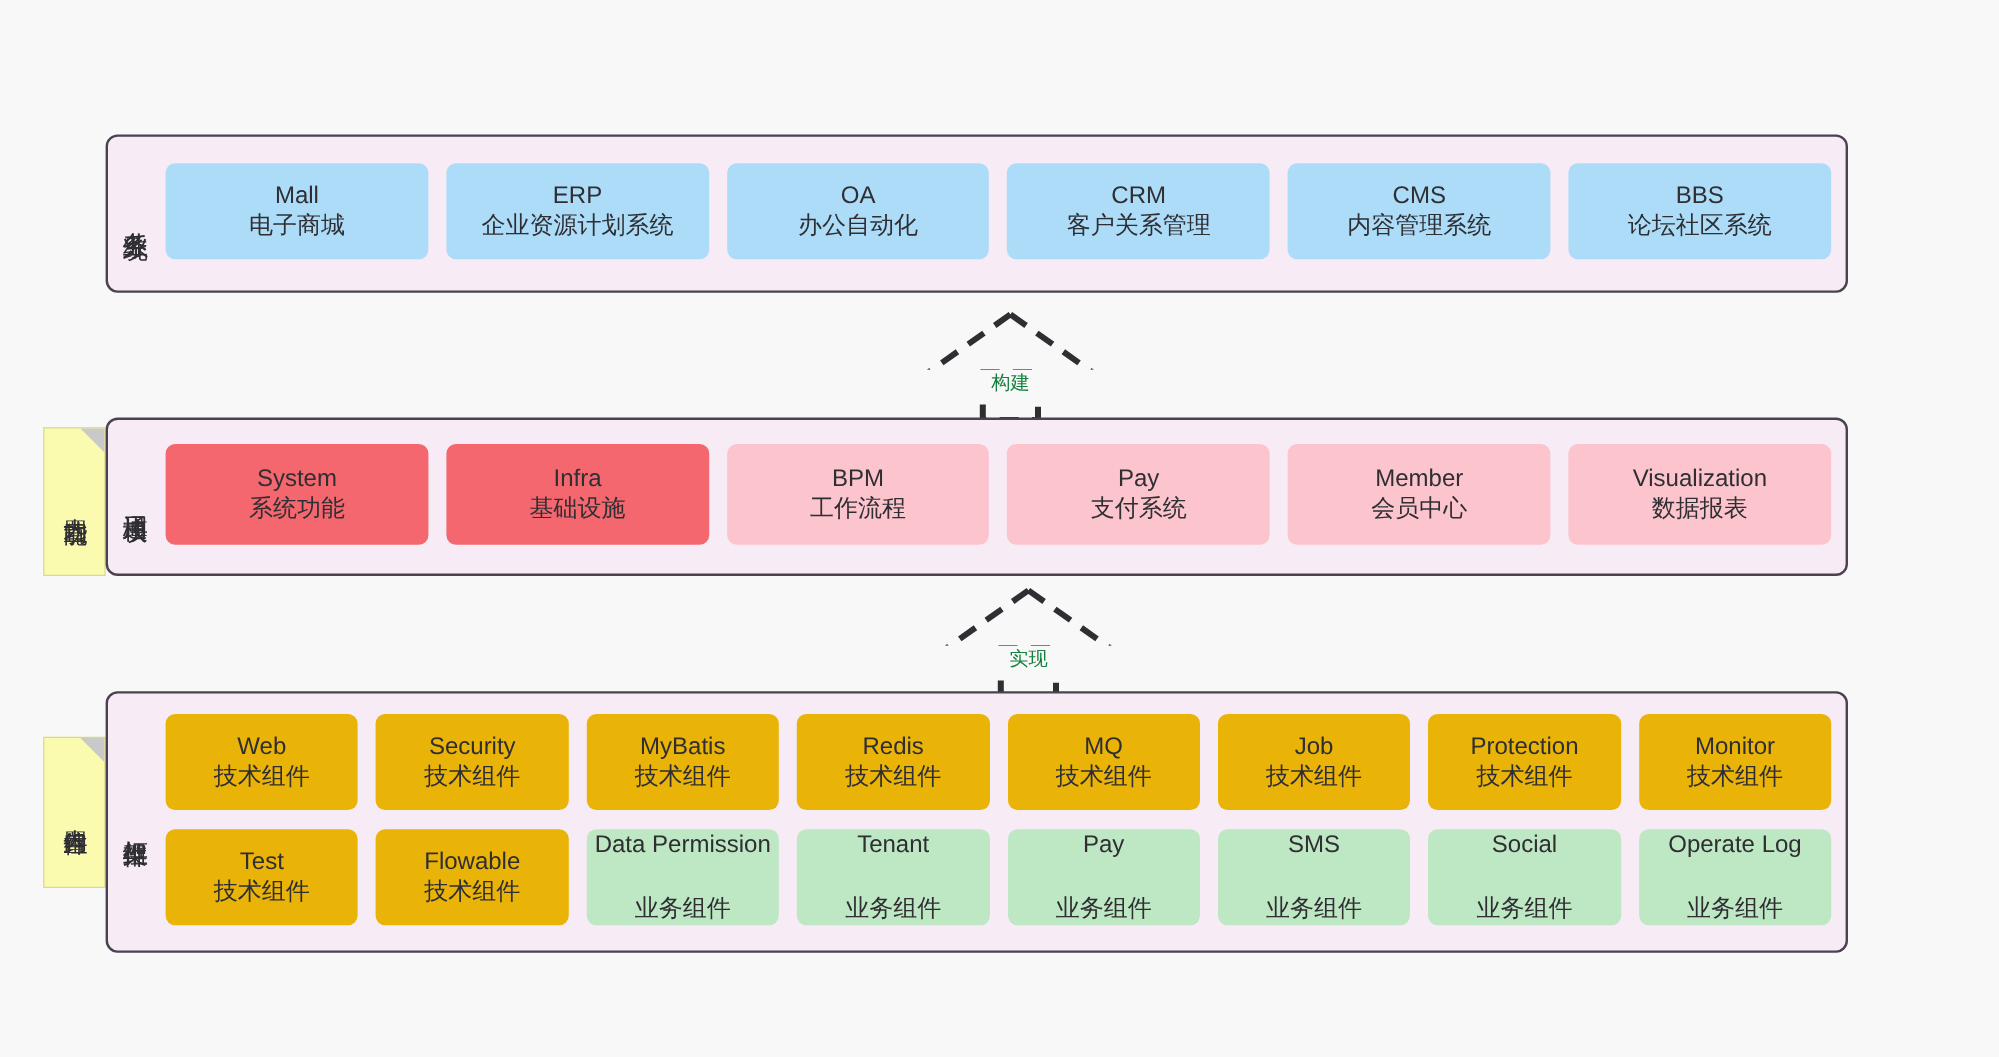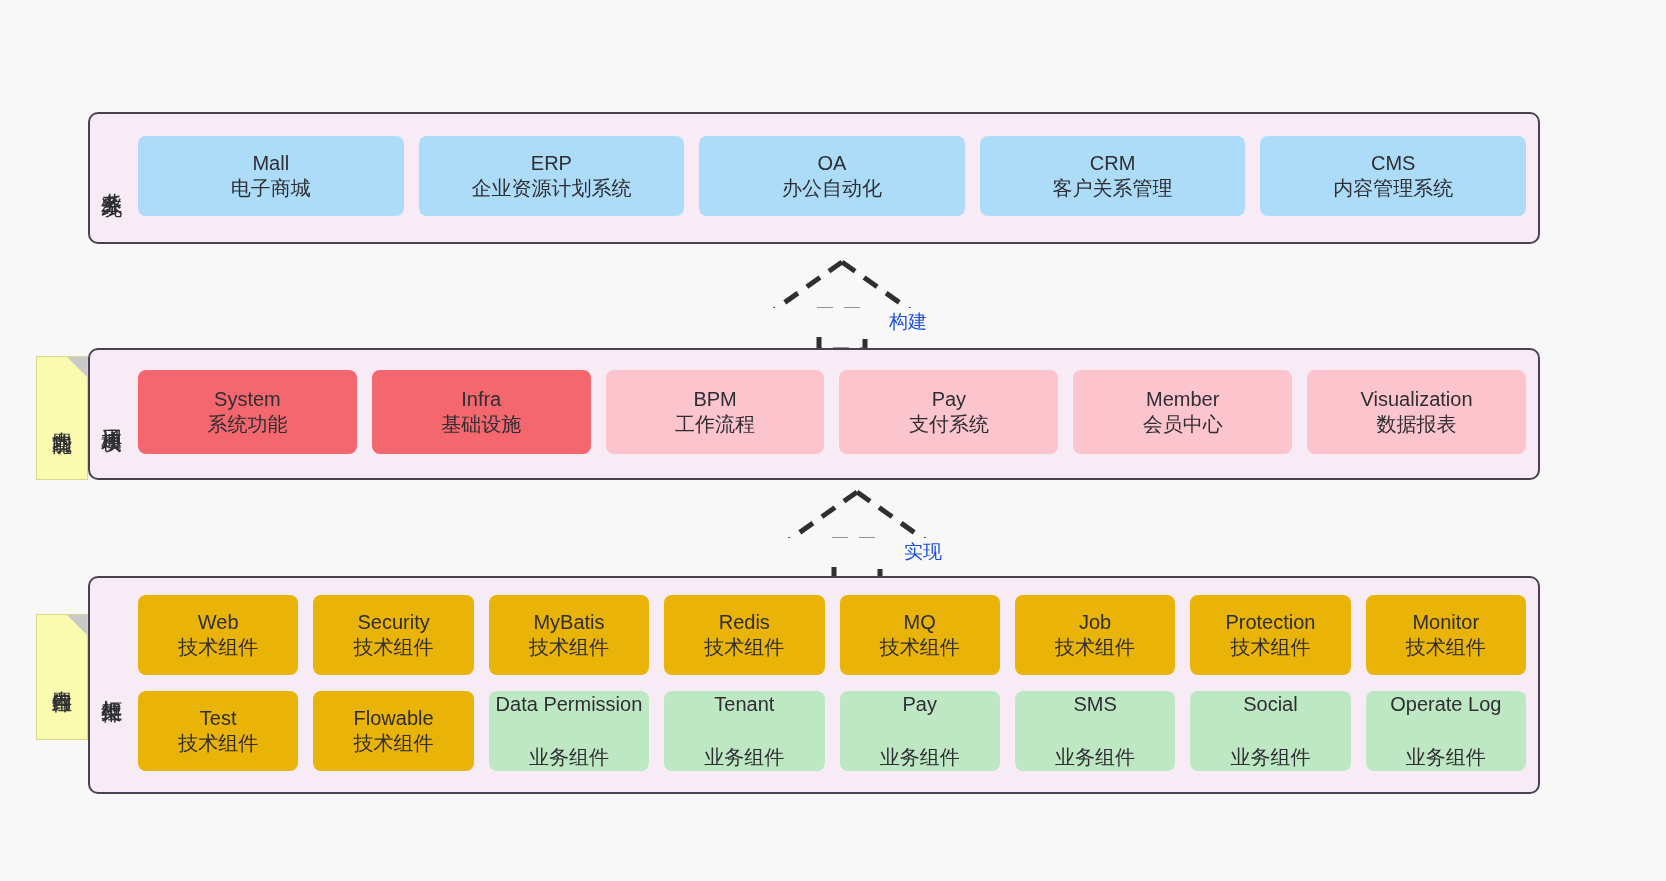--- a/index.html
+++ b/index.html
@@ -114,23 +114,23 @@
   .arrow {
     position: absolute;
     width: 170px;
     height: 96px;
   }
   .arrow svg { display: block; overflow: visible; }
   .arrow .arrow-label {
     position: absolute;
     left: 0; right: 0;
     top: 50px;
-    text-align: right;
-    font-size: 19px;
-    color: #1d4ed8;
+    text-align: center;
+    font-size: 16px;
+    color: #15803d;
     background: #F8F8F8;
     padding: 1px 0;
   }
   #arrow-build   { left: 757px; top: 258px; }
   #arrow-realize { left: 772px; top: 488px; }
 </style>
 </head>
 <body>
 
 <div class="layer" id="layer-business">
@@ -149,20 +149,24 @@
         <span class="c-en">OA</span>
         <span class="c-cn">办公自动化</span>
       </div>
       <div class="card blue">
         <span class="c-en">CRM</span>
         <span class="c-cn">客户关系管理</span>
       </div>
       <div class="card blue">
         <span class="c-en">CMS</span>
         <span class="c-cn">内容管理系统</span>
+      </div>
+      <div class="card blue">
+        <span class="c-en">BBS</span>
+        <span class="c-cn">论坛社区系统</span>
       </div>
     </div>
   </div>
 </div>
 
 <div class="arrow" id="arrow-build">
   <svg width="170" height="96" viewBox="0 0 170 96">
     <path d="M 85 4 L 153 52 M 85 4 L 17 52" fill="none" stroke="#2E2E33" stroke-width="5" stroke-dasharray="16,11" stroke-linecap="butt"></path>
     <path d="M 60 52 L 110 52" fill="none" stroke="#2E2E33" stroke-width="5" stroke-dasharray="16,11"></path>
     <path d="M 62 52 L 62 92 L 108 92 L 108 52" fill="none" stroke="#2E2E33" stroke-width="5" stroke-dasharray="16,11"></path>

